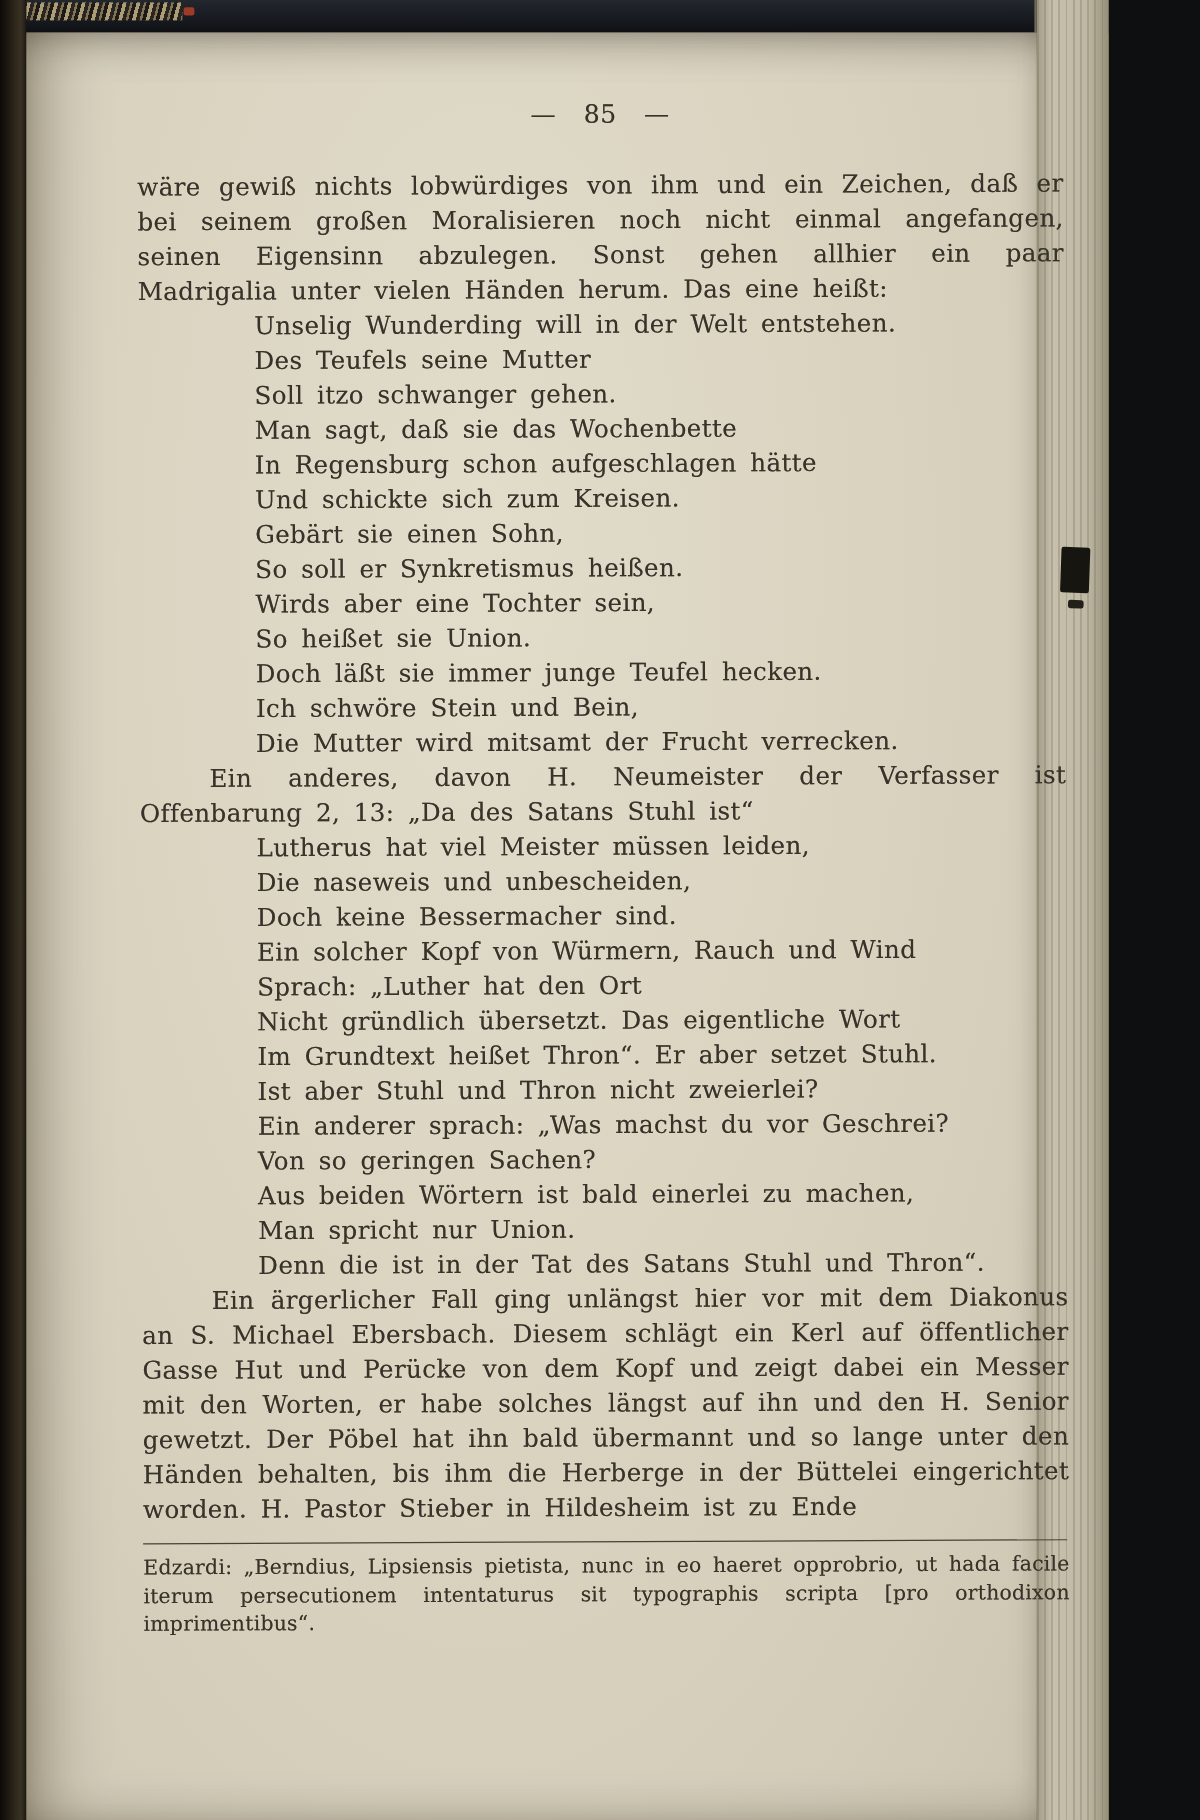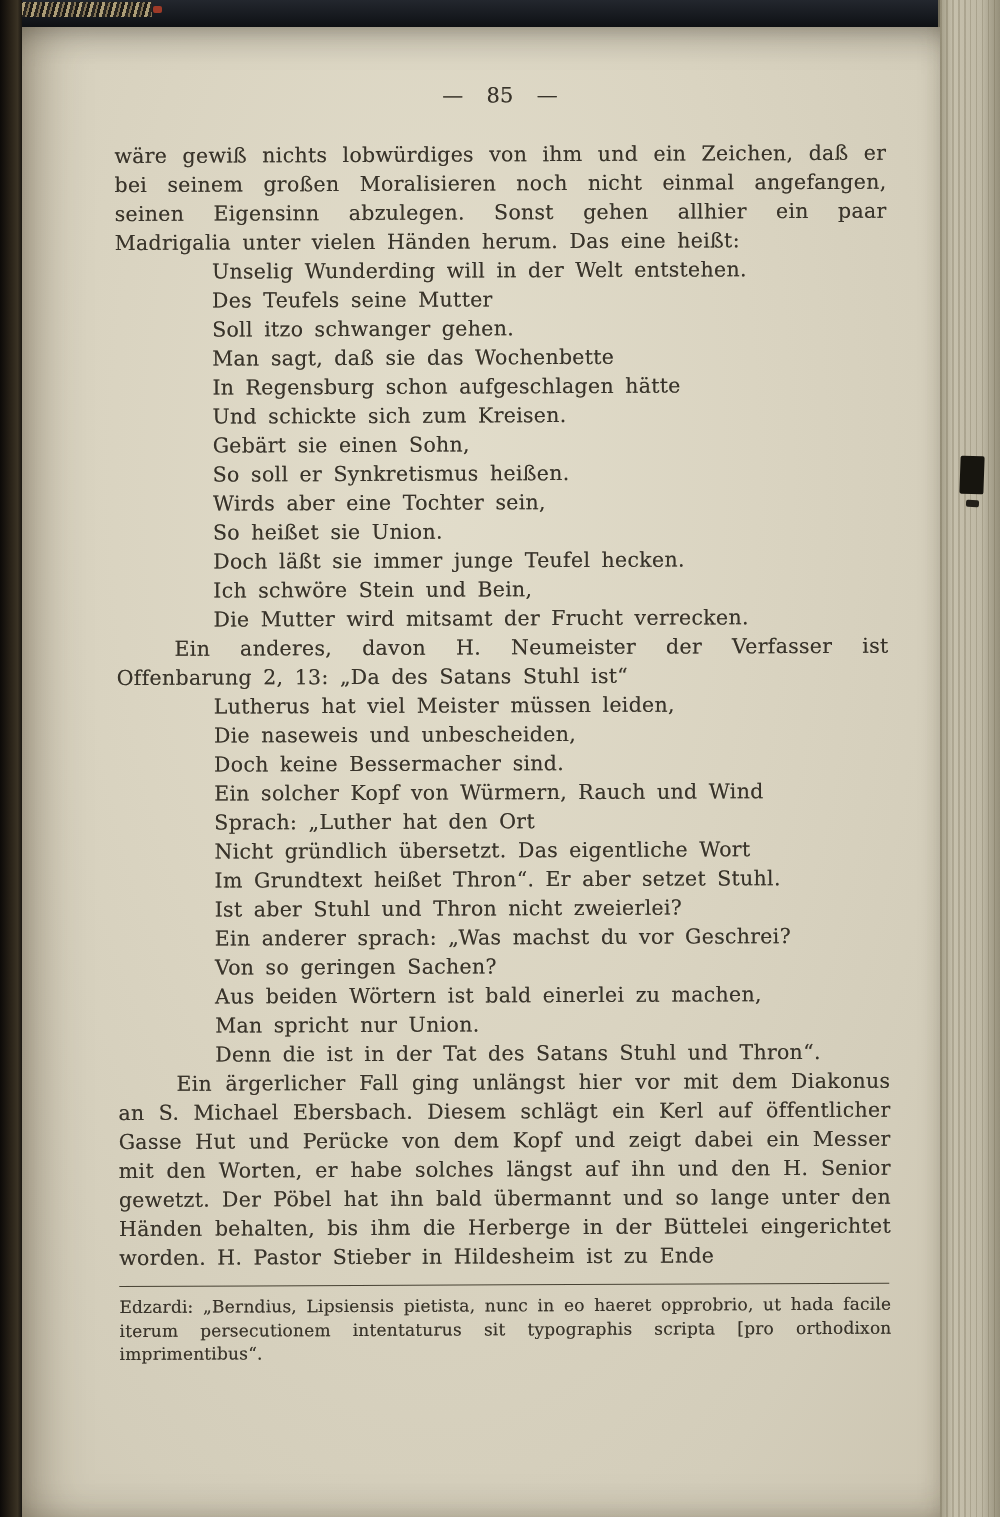--- a/index.html
+++ b/index.html
@@ -1,17 +1,17 @@
 <!DOCTYPE html>
 <html lang="de"><head>
 <meta charset="utf-8">
 <style>
   html,body { margin:0; padding:0; background:#0e0f11; }
   .scene {
-    position:relative; width:1000px; height:1517px; overflow:hidden;
+    position:relative; width:924px; height:1517px; overflow:hidden;
     background:#4d7c0f;
     font-family:"DejaVu Serif","Liberation Serif",serif;
   }
   
   .top-band {
     position:absolute; left:0; top:0; width:100%; height:27px;
     background:linear-gradient(180deg,#23272e 0%,#14171c 70%,#0e1013 100%);
     border-bottom:1px solid rgba(255,255,255,0.06);
   }
   .ornament {

